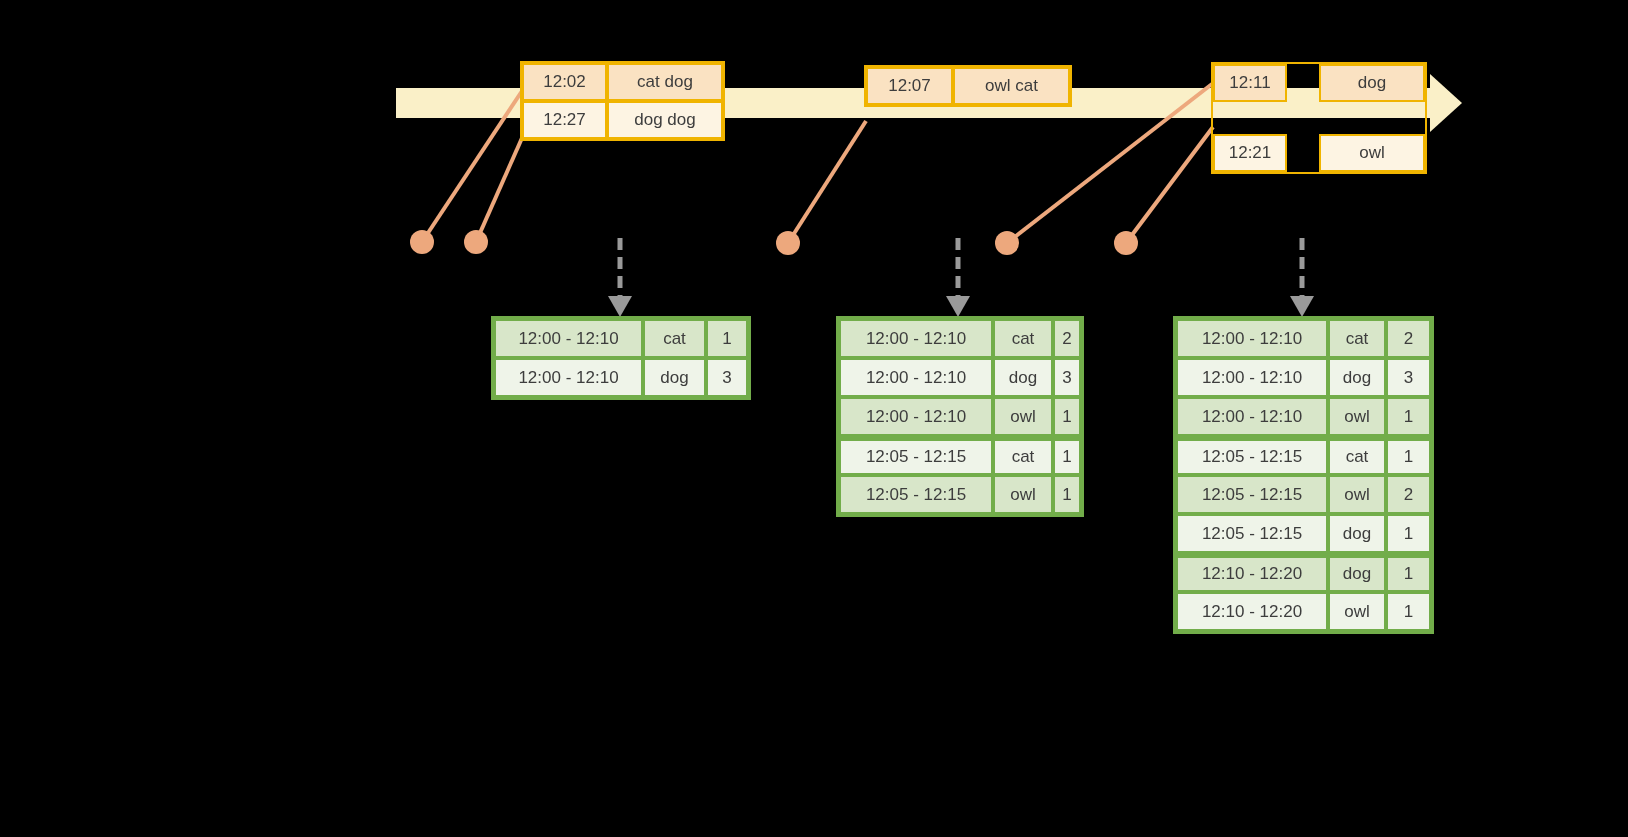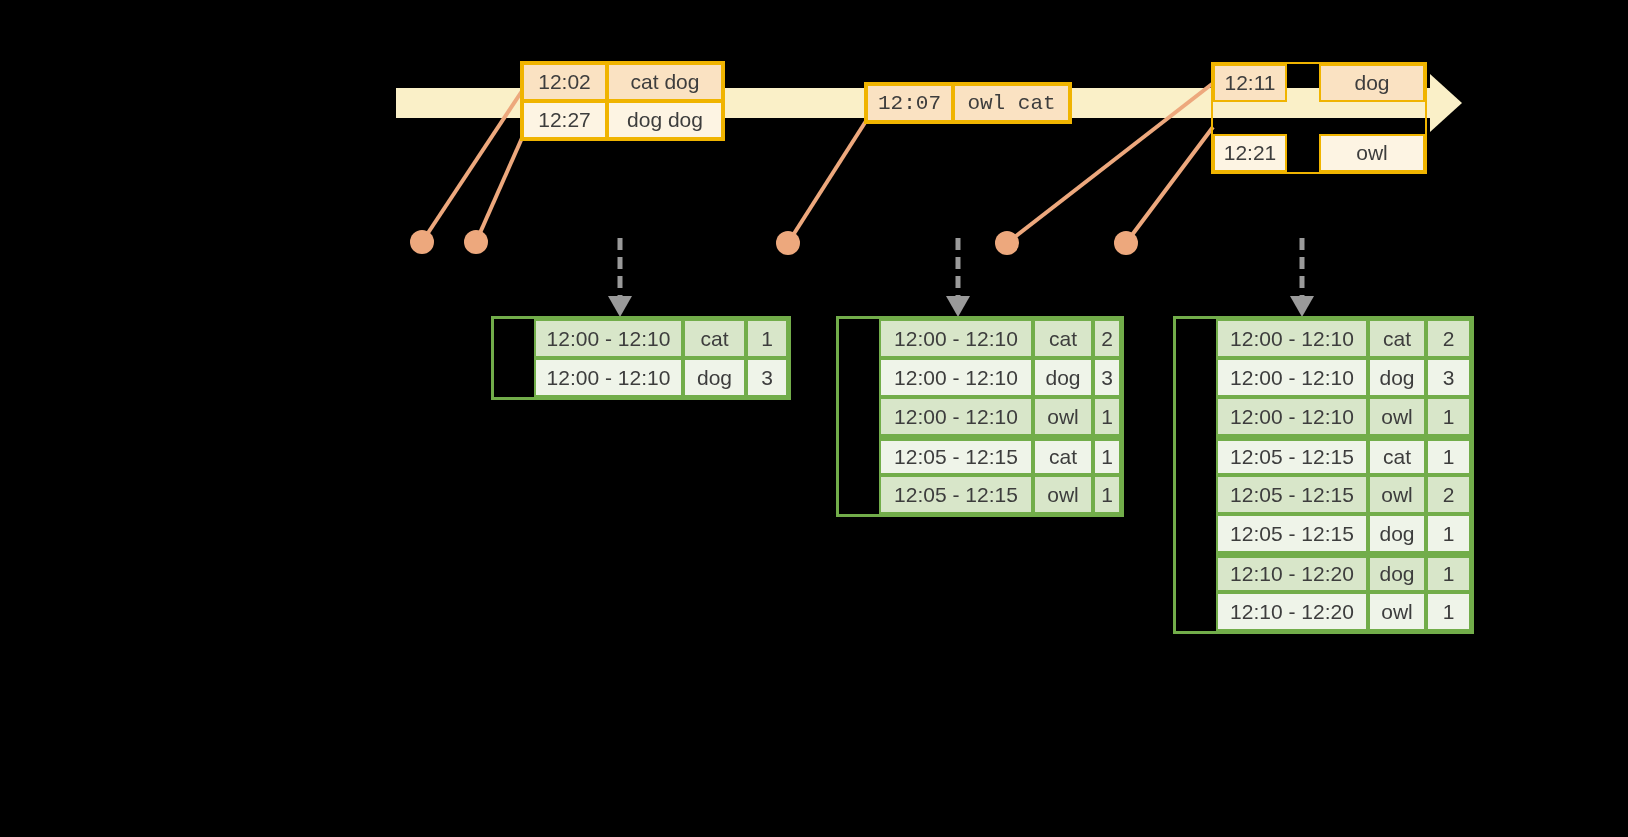--- a/index.html
+++ b/index.html
@@ -11,26 +11,26 @@
   html,body{margin:0;padding:0;background:var(--background);}
   #canvas{position:relative;width:1628px;height:837px;background:var(--background);overflow:hidden;
           font-family:"Liberation Sans","DejaVu Sans",sans-serif;}
   svg.art{position:absolute;left:0;top:0;}
   .band{fill:var(--timeline-fill);}
   .mline{stroke:var(--marker);stroke-width:4;fill:none;}
   .mdot{fill:var(--marker);}
   .dline{stroke:var(--arrow-gray);stroke-width:5;stroke-dasharray:12 7;fill:none;}
   .dhead{fill:var(--arrow-gray);}
   .cell{display:flex;align-items:center;justify-content:center;box-sizing:border-box;
-        font-size:21px;color:var(--text);white-space:nowrap;}
+        font-size:17px;color:var(--text);white-space:nowrap;}
   .event-table{position:absolute;display:grid;border:2px solid var(--event-border);}
   .event-table .cell{border:2px solid var(--event-border);height:38px;}
   .event-table .dark{background:var(--event-row-fill-dark);}
   .event-table .light{background:var(--event-row-fill-light);}
-  .result-table{position:absolute;display:grid;border:3px solid var(--result-border);padding-left:40px;}
+  .result-table{position:absolute;display:grid;border:3px solid var(--result-border);}
   .result-table .cell{border:2px solid var(--result-border);height:39px;}
   .result-table .dark{background:var(--result-row-fill-dark);}
   .result-table .light{background:var(--result-row-fill-light);}
   .result-table .gbreak{border-top-width:5px;}
 </style>
 </head>
 <body>
 
 <div id="canvas">
 
@@ -64,21 +64,21 @@
     </g>
   </svg>
 
   <div class="event-table" style="left:520px;top:61px;grid-template-columns:85px 116px;">
       <div class="cell dark">12:02</div>
       <div class="cell dark">cat dog</div>
       <div class="cell light">12:27</div>
       <div class="cell light">dog dog</div>
     </div>
 
-  <div class="event-table" style="left:864px;top:82px;grid-template-columns:87px 117px;font-family:Liberation Mono, monospace;">
+  <div class="event-table" style="left:864px;top:65px;grid-template-columns:87px 117px;">
       <div class="cell dark">12:07</div>
       <div class="cell dark">owl cat</div>
     </div>
 
   <div class="event-table" style="left:1211px;top:62px;grid-template-columns:74px 106px;gap:32px;">
       <div class="cell dark">12:11</div>
       <div class="cell dark">dog</div>
       <div class="cell light">12:21</div>
       <div class="cell light">owl</div>
     </div>

